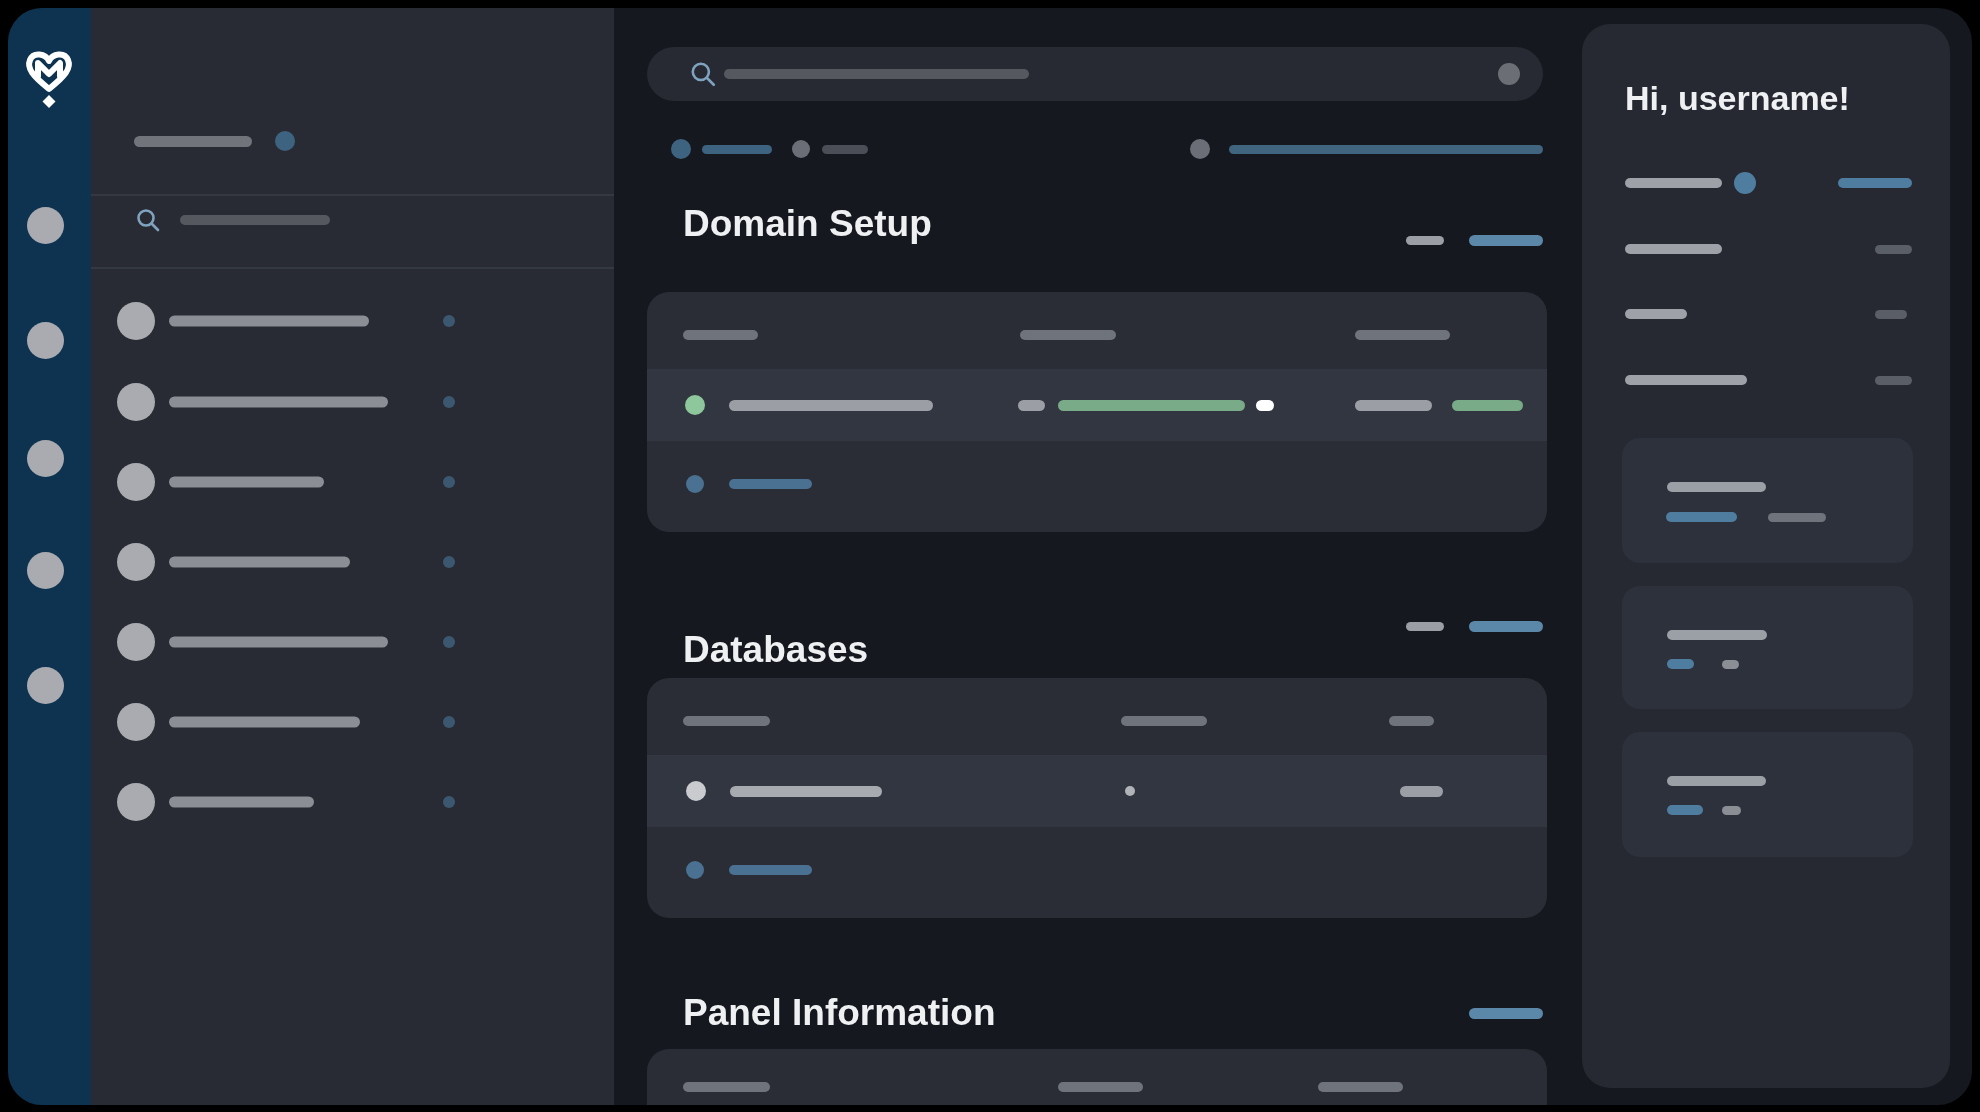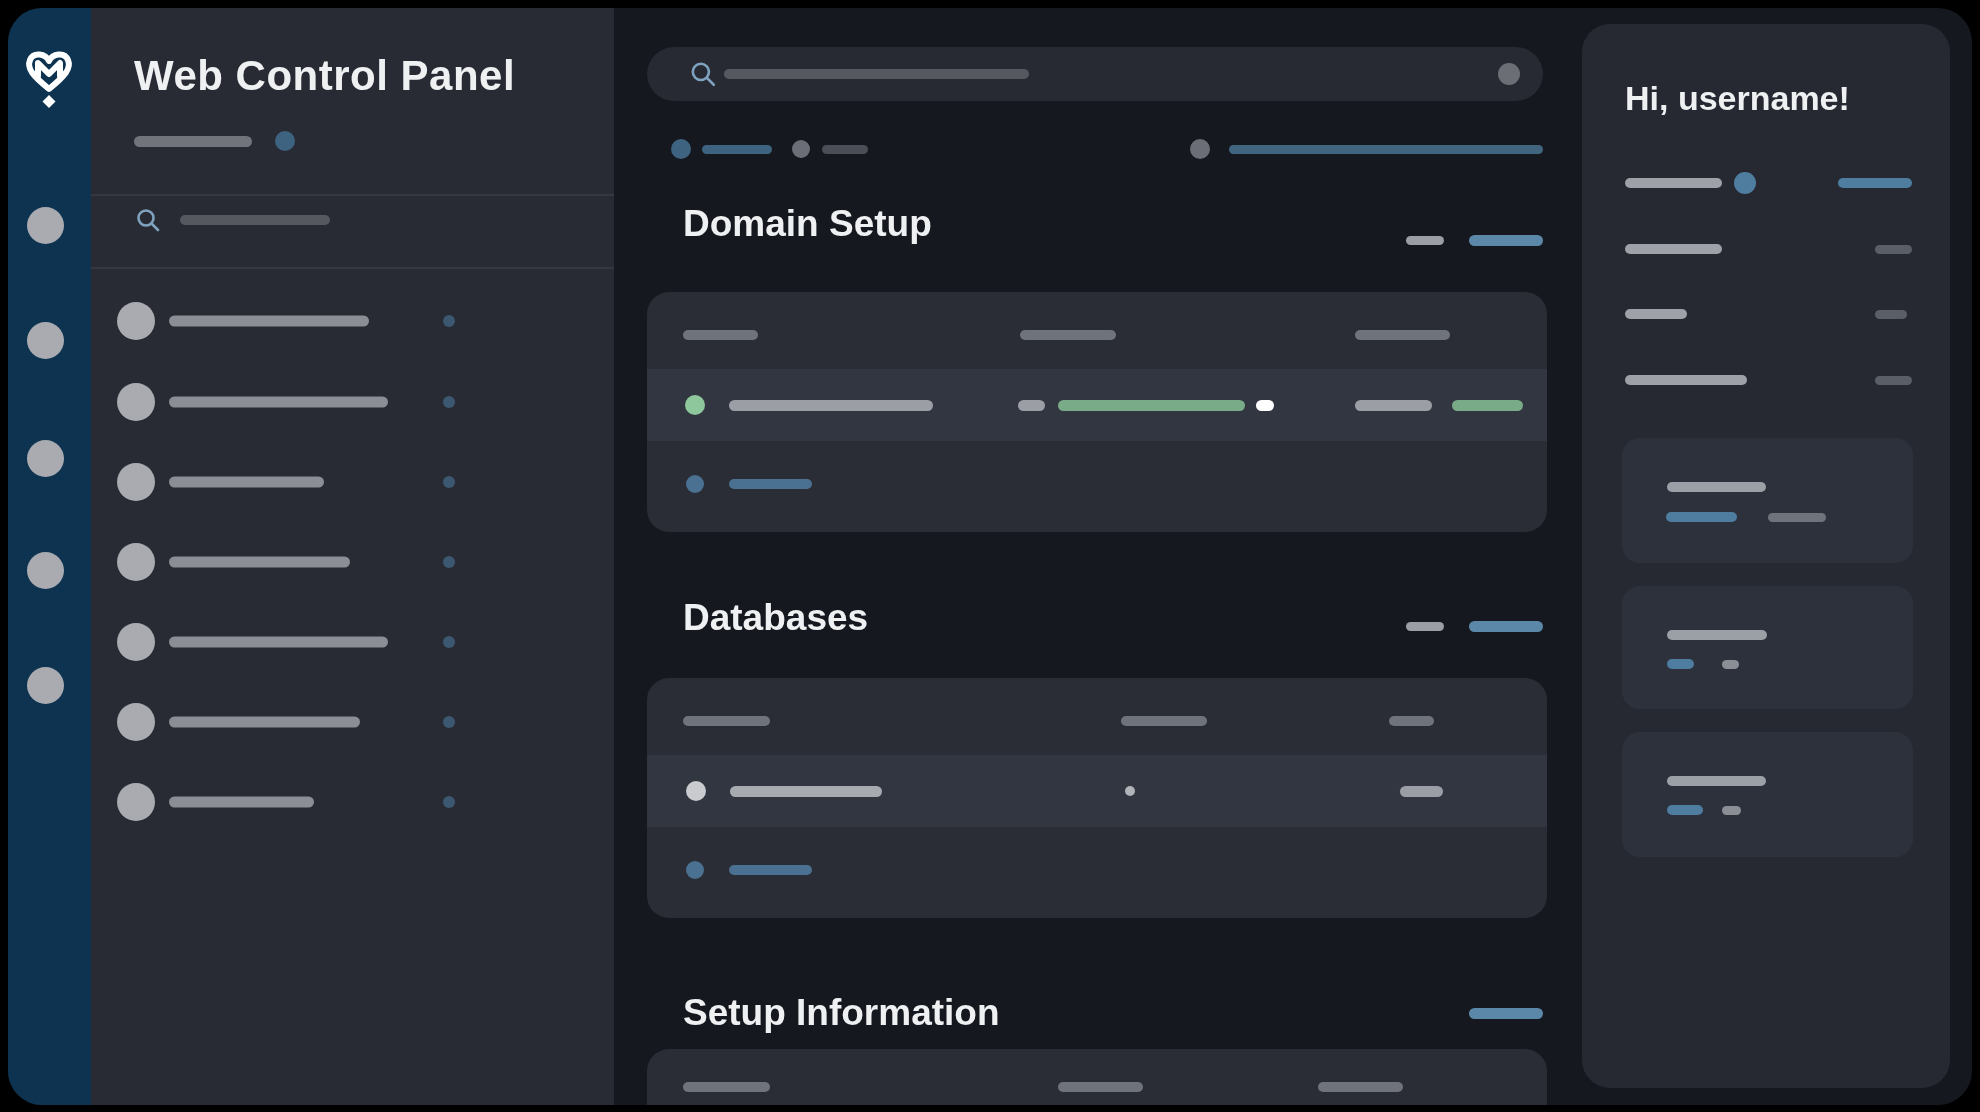--- a/index.html
+++ b/index.html
@@ -62,21 +62,20 @@
         <path d="M26 47 L32.5 53.5 L26 60 L19.5 53.5 Z" fill="#ffffff"></path>
       </svg>
       <div class="rail-dot" style="top:199px"></div>
       <div class="rail-dot" style="top:314px"></div>
       <div class="rail-dot" style="top:432px"></div>
       <div class="rail-dot" style="top:544px"></div>
       <div class="rail-dot" style="top:659px"></div>
     </aside>
 
     <aside class="sidebar">
-      <h1 class="sb-title">Web Control Panel</h1>
 
       <div class="abs bar" style="left:43px;top:128px;width:118px;height:11px;background:var(--c-bargray,#71747b)"></div>
       <div class="abs" style="left:184px;top:123px;width:20px;height:20px;border-radius:50%;background:var(--c-bluemuted,#3e6380)"></div>
 
       <div class="divider" style="top:186px"></div>
 
       <div class="abs" style="left:0;top:188px;width:100%;height:72px;cursor:text">
         <svg style="position:absolute;left:44px;top:11px" width="26" height="26" viewBox="0 0 26 26">
           <circle cx="11" cy="11" r="7.5" fill="none" stroke="var(--c-searchicon,#7fa3bf)" stroke-width="2.6"></circle>
           <line x1="16.5" y1="16.5" x2="23" y2="23" stroke="var(--c-searchicon,#7fa3bf)" stroke-width="2.6" stroke-linecap="round"></line>
@@ -161,21 +160,21 @@
           <div class="cbar" style="left:708px;top:31px;width:77px;background:var(--c-barlight,#9b9ea4)"></div>
           <div class="cbar" style="left:805px;top:31px;width:71px;background:var(--c-greenbar,#7aab88)"></div>
         </div>
 
         <div class="abs" style="left:0;top:172px;width:100%;height:56px;cursor:pointer">
           <div class="cdot" style="left:39px;top:11px;width:18px;height:18px;background:var(--c-bluebar,#4a7191)"></div>
           <div class="cbar" style="left:82px;top:15px;width:83px;height:10px;background:var(--c-bluebar,#4a7191)"></div>
         </div>
       </div>
 
-      <h3 class="h-section" style="top:589px">Databases</h3>
+      <h3 class="h-section" style="top:621px">Databases</h3>
       <div class="abs bar" style="left:1398px;top:614px;width:38px;height:9px;background:var(--c-barlight,#9b9ea4);cursor:pointer"></div>
       <div class="abs bar" style="left:1461px;top:613px;width:74px;height:11px;background:#5b87a8;cursor:pointer"></div>
 
       <div class="card" style="top:670px;height:240px">
         <div class="hbar" style="left:36px;top:38px;width:87px"></div>
         <div class="hbar" style="left:474px;top:38px;width:86px"></div>
         <div class="hbar" style="left:742px;top:38px;width:45px"></div>
 
         <div class="active-row">
           <div class="cdot" style="left:39px;top:26px;width:20px;height:20px;background:#c9cbcf"></div>
@@ -183,21 +182,21 @@
           <div class="cdot" style="left:478px;top:31px;width:10px;height:10px;background:#b0b3b8"></div>
           <div class="cbar" style="left:753px;top:31px;width:43px;background:var(--c-barlight,#9b9ea4)"></div>
         </div>
 
         <div class="abs" style="left:0;top:172px;width:100%;height:56px;cursor:pointer">
           <div class="cdot" style="left:39px;top:11px;width:18px;height:18px;background:var(--c-bluebar,#4a7191)"></div>
           <div class="cbar" style="left:82px;top:15px;width:83px;height:10px;background:var(--c-bluebar,#4a7191)"></div>
         </div>
       </div>
 
-      <h3 class="h-section" style="top:984px">Setup Information</h3>
+      <h3 class="h-section" style="top:984px">Panel Information</h3>
       <div class="abs bar" style="left:1461px;top:1000px;width:74px;height:11px;background:#5b87a8;cursor:pointer"></div>
 
       <div class="card" style="top:1041px;height:180px">
         <div class="hbar" style="left:36px;top:33px;width:87px"></div>
         <div class="hbar" style="left:411px;top:33px;width:85px"></div>
         <div class="hbar" style="left:671px;top:33px;width:85px"></div>
       </div>
     </main>
 
     <aside class="panel">

